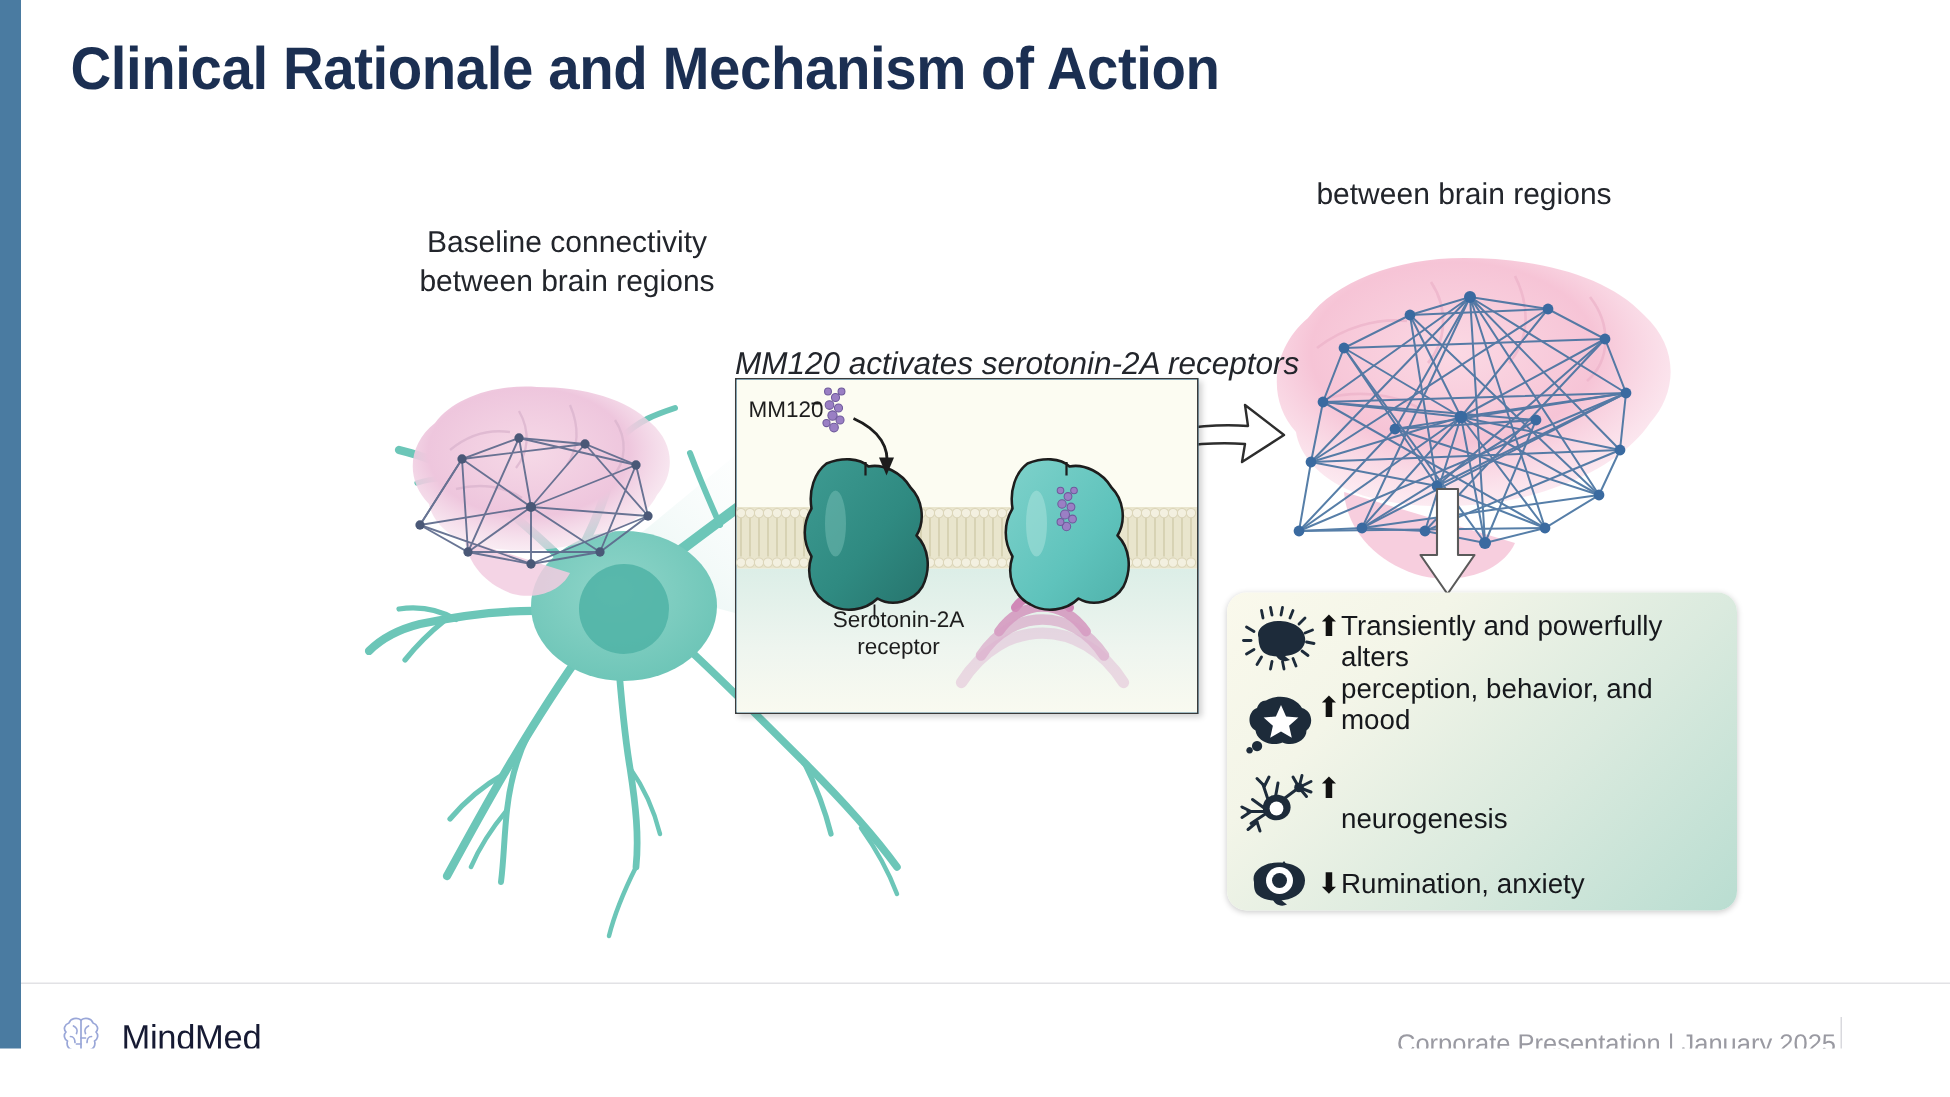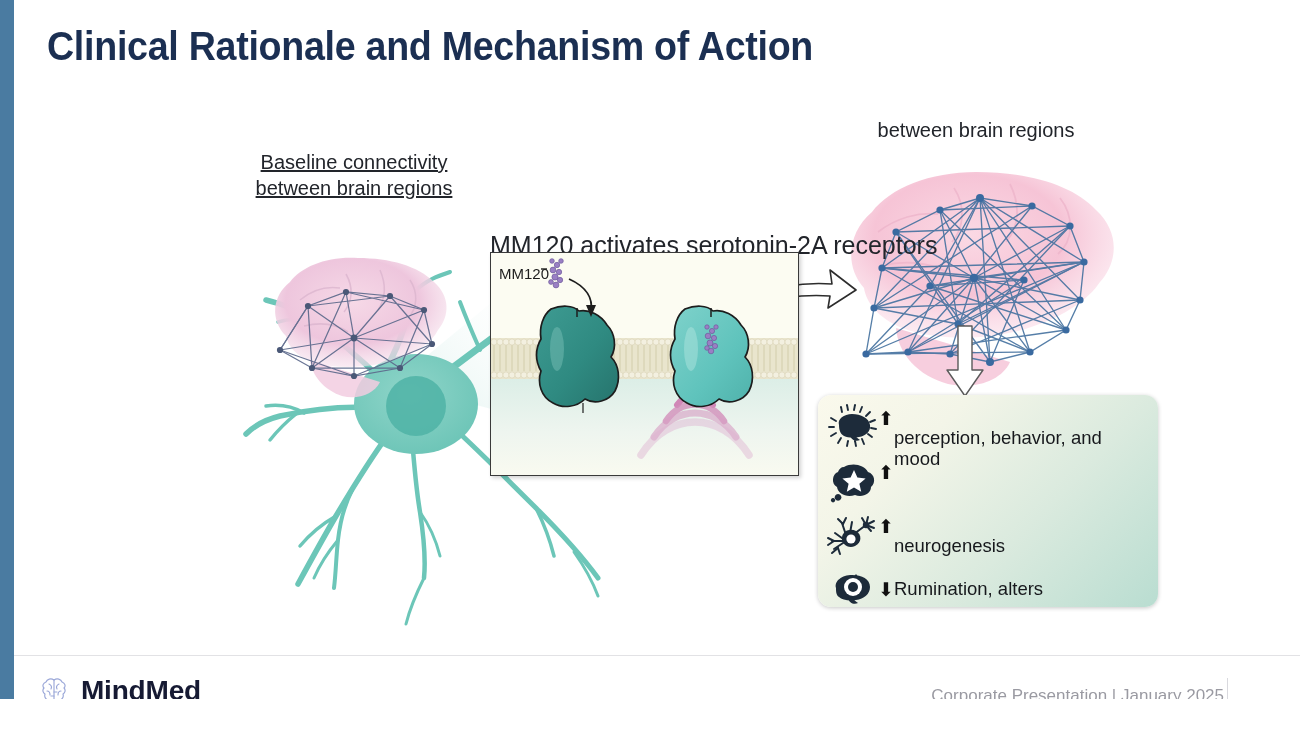--- a/index.html
+++ b/index.html
@@ -27,32 +27,32 @@
 
   
   .stage{position:absolute;left:14px;top:88px;width:1286px;height:566px;}
 
   
   .caption{
     position:absolute;text-align:center;color:#22252b;
     font-size:20px;line-height:1.28;font-weight:400;
     font-family:"Liberation Sans","DejaVu Sans",sans-serif;
   }
-  .cap-left{left:220px;top:62px;width:240px;text-decoration:underline;}
+  .cap-left{left:244px;top:62px;width:240px;}
   .cap-right{left:830px;top:30px;width:264px;}
 
   
   .brain-wrap{position:absolute;}
   .brain-left{left:236px;top:152px;width:216px;height:180px;}
   .brain-right{left:820px;top:60px;width:300px;height:260px;}
 
   
   .inset-title{
     position:absolute;left:476px;top:143px;width:320px;
-    font-size:25px;color:#22252b;text-align:left;white-space:nowrap;
+    font-size:21px;color:#22252b;text-align:left;white-space:nowrap;font-style:italic;
   }
   .inset-box{
     position:absolute;left:476px;top:164px;width:307px;height:222px;
     border:1.5px solid #3a3a3a;background:#7dd3fc;
     box-shadow:2px 2px 4px rgba(0,0,0,.18);
     overflow:hidden;
   }
   .mm120-label{position:absolute;left:8px;top:12px;font-size:15px;color:#1d1d1d;}
   .sero-label{position:absolute;left:38px;top:152px;width:140px;text-align:center;
               font-size:15px;line-height:1.2;color:#1d1d1d;}
@@ -67,21 +67,21 @@
   }
   .bullet-row{position:absolute;display:flex;align-items:flex-start;}
   .bullet-icon{width:52px;height:40px;flex:0 0 52px;position:relative;}
   .bullet-arrow{width:16px;flex:0 0 16px;text-align:center;font-size:19px;
                 line-height:20px;color:#111;padding-top:2px;}
   .bullet-text{font-size:18.5px;line-height:1.13;color:#16181c;}
 
   
   .footer-rule{position:absolute;left:14px;top:655px;width:1286px;height:1px;background:#e2e2e5;}
   .logo-wrap{position:absolute;left:38px;top:675px;display:flex;align-items:center;gap:11px;}
-  .logo-text{font-size:28px;font-weight:bold;color:#161a33;letter-spacing:-0.2px;}
+  .logo-text{font-size:23px;font-weight:normal;color:#161a33;letter-spacing:-0.2px;}
   .footer-meta{position:absolute;right:76px;top:686px;font-size:17px;color:#9a9aa2;white-space:nowrap;}
   .footer-div{position:absolute;right:72px;top:678px;width:1px;height:30px;background:#d9d9de;}
   .footer-page{position:absolute;right:34px;top:686px;font-size:13px;color:#9a9aa2;margin-top:32px;}
   svg{display:block;overflow:visible;}
 </style>
 </head>
 <body>
 
 <div id="slide">
 
@@ -490,20 +490,24 @@
         </g>
         <path d="M50 16 L56 16" stroke="#1d1d1d" stroke-width="1.4"></path>
 
         <path d="M78 26 C 96 34 102 46 100 58" fill="none" stroke="#1d1d1d" stroke-width="1.9"></path>
         <path d="M100 64 L95 52 L105 52 Z" fill="#1d1d1d"></path>
 
         <path d="M92 150 L92 160" stroke="#1d1d1d" stroke-width="1.2"></path>
       </svg>
 
       <div class="mm120-label">MM120</div>
+      <div class="sero-label">
+        <div>Serotonin-2A</div>
+        <div>receptor</div>
+      </div>
     </div>
 
     <div class="bullets-panel">
 
       <div class="bullet-row" style="left:8px;top:12px;width:326px;">
         <span class="bullet-icon">
           <svg width="52" height="40" viewBox="0 0 52 40">
             <g stroke="#1d2b3a" stroke-width="1.9" stroke-linecap="round">
               <path d="M16 5 L15 0"></path>
                 <path d="M22 3 L21 -2"></path>
@@ -521,21 +525,21 @@
                 <path d="M8 20 L3 20"></path>
                 <path d="M10 14 L5 11"></path>
             </g>
             <path d="M13 18 C 11 12 18 7 26 7 C 35 7 43 11 44 18 C 45 24 40 29 33 30
                      C 28 31 22 31 18 29 C 14 27 13 22 13 18 Z" fill="#1d2b3a"></path>
             <path d="M24 28 C 25 33 30 35 34 33 C 31 31 29 29 28 27 Z" fill="#1d2b3a"></path>
           </svg>
         </span>
         <span class="bullet-arrow">⬆</span>
         <span class="bullet-text">
-          <br>
+          <span>Transiently and powerfully alters</span><br>
           <span>perception, behavior, and mood</span>
         </span>
       </div>
 
       <div class="bullet-row" style="left:8px;top:66px;width:326px;">
         <span class="bullet-icon">
           <svg width="52" height="40" viewBox="0 0 52 40">
             <path d="M18 6 C 27 1 38 4 42 11 C 49 13 50 22 45 26 C 45 33 36 37 29 34
                      C 21 37 12 33 11 26 C 5 23 6 13 12 11 C 13 8 15 6 18 6 Z" fill="#1d2b3a"></path>
             <path d="M12 33 a3.4 3.4 0 1 0 .1 0" fill="#1d2b3a"></path>
@@ -588,21 +592,21 @@
                      C 23 32 16 31 13 28 C 10 26 10 22 10 19 Z" fill="#1d2b3a"></path>
             <path d="M22 29 C 23 34 28 36 32 34 C 29 32 27 30 26 28 Z" fill="#1d2b3a"></path>
             <circle cx="27" cy="18" r="9" fill="#ffffff"></circle>
             <circle cx="27" cy="18" r="5" fill="#1d2b3a"></circle>
             <path d="M27 9 L33 9 L30 5 Z" fill="#1d2b3a"></path>
             <path d="M27 27 L21 27 L24 31 Z" fill="#1d2b3a"></path>
           </svg>
         </span>
         <span class="bullet-arrow">⬇</span>
         <span class="bullet-text">
-          <span>Rumination, alters</span>
+          <span>Rumination, anxiety</span>
         </span>
       </div>
 
     </div>
   </div>
 
   <div class="footer-rule"></div>
 
   <div class="logo-wrap">
     <span>

